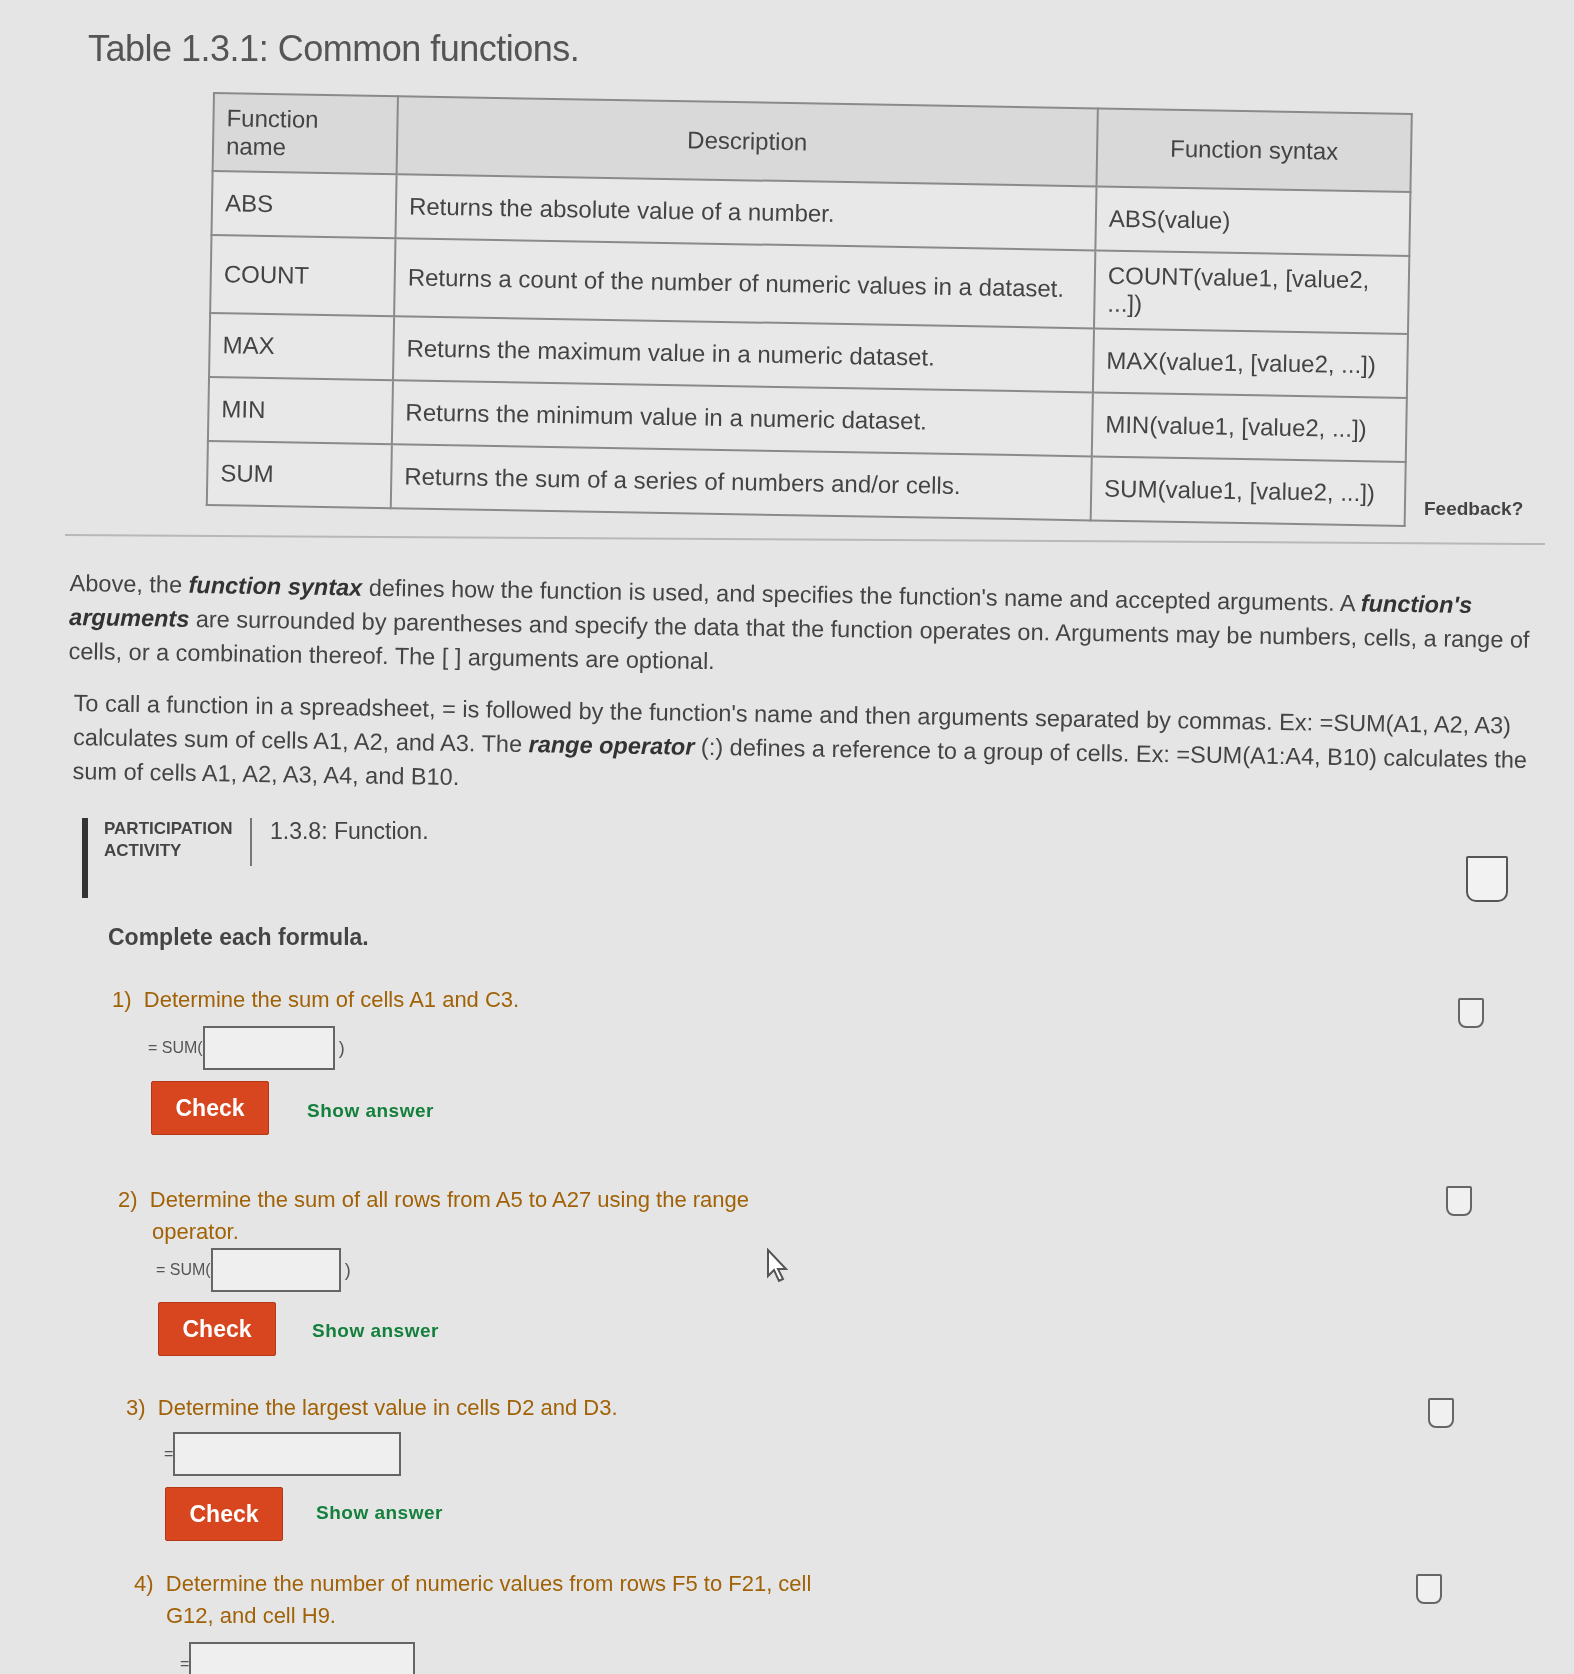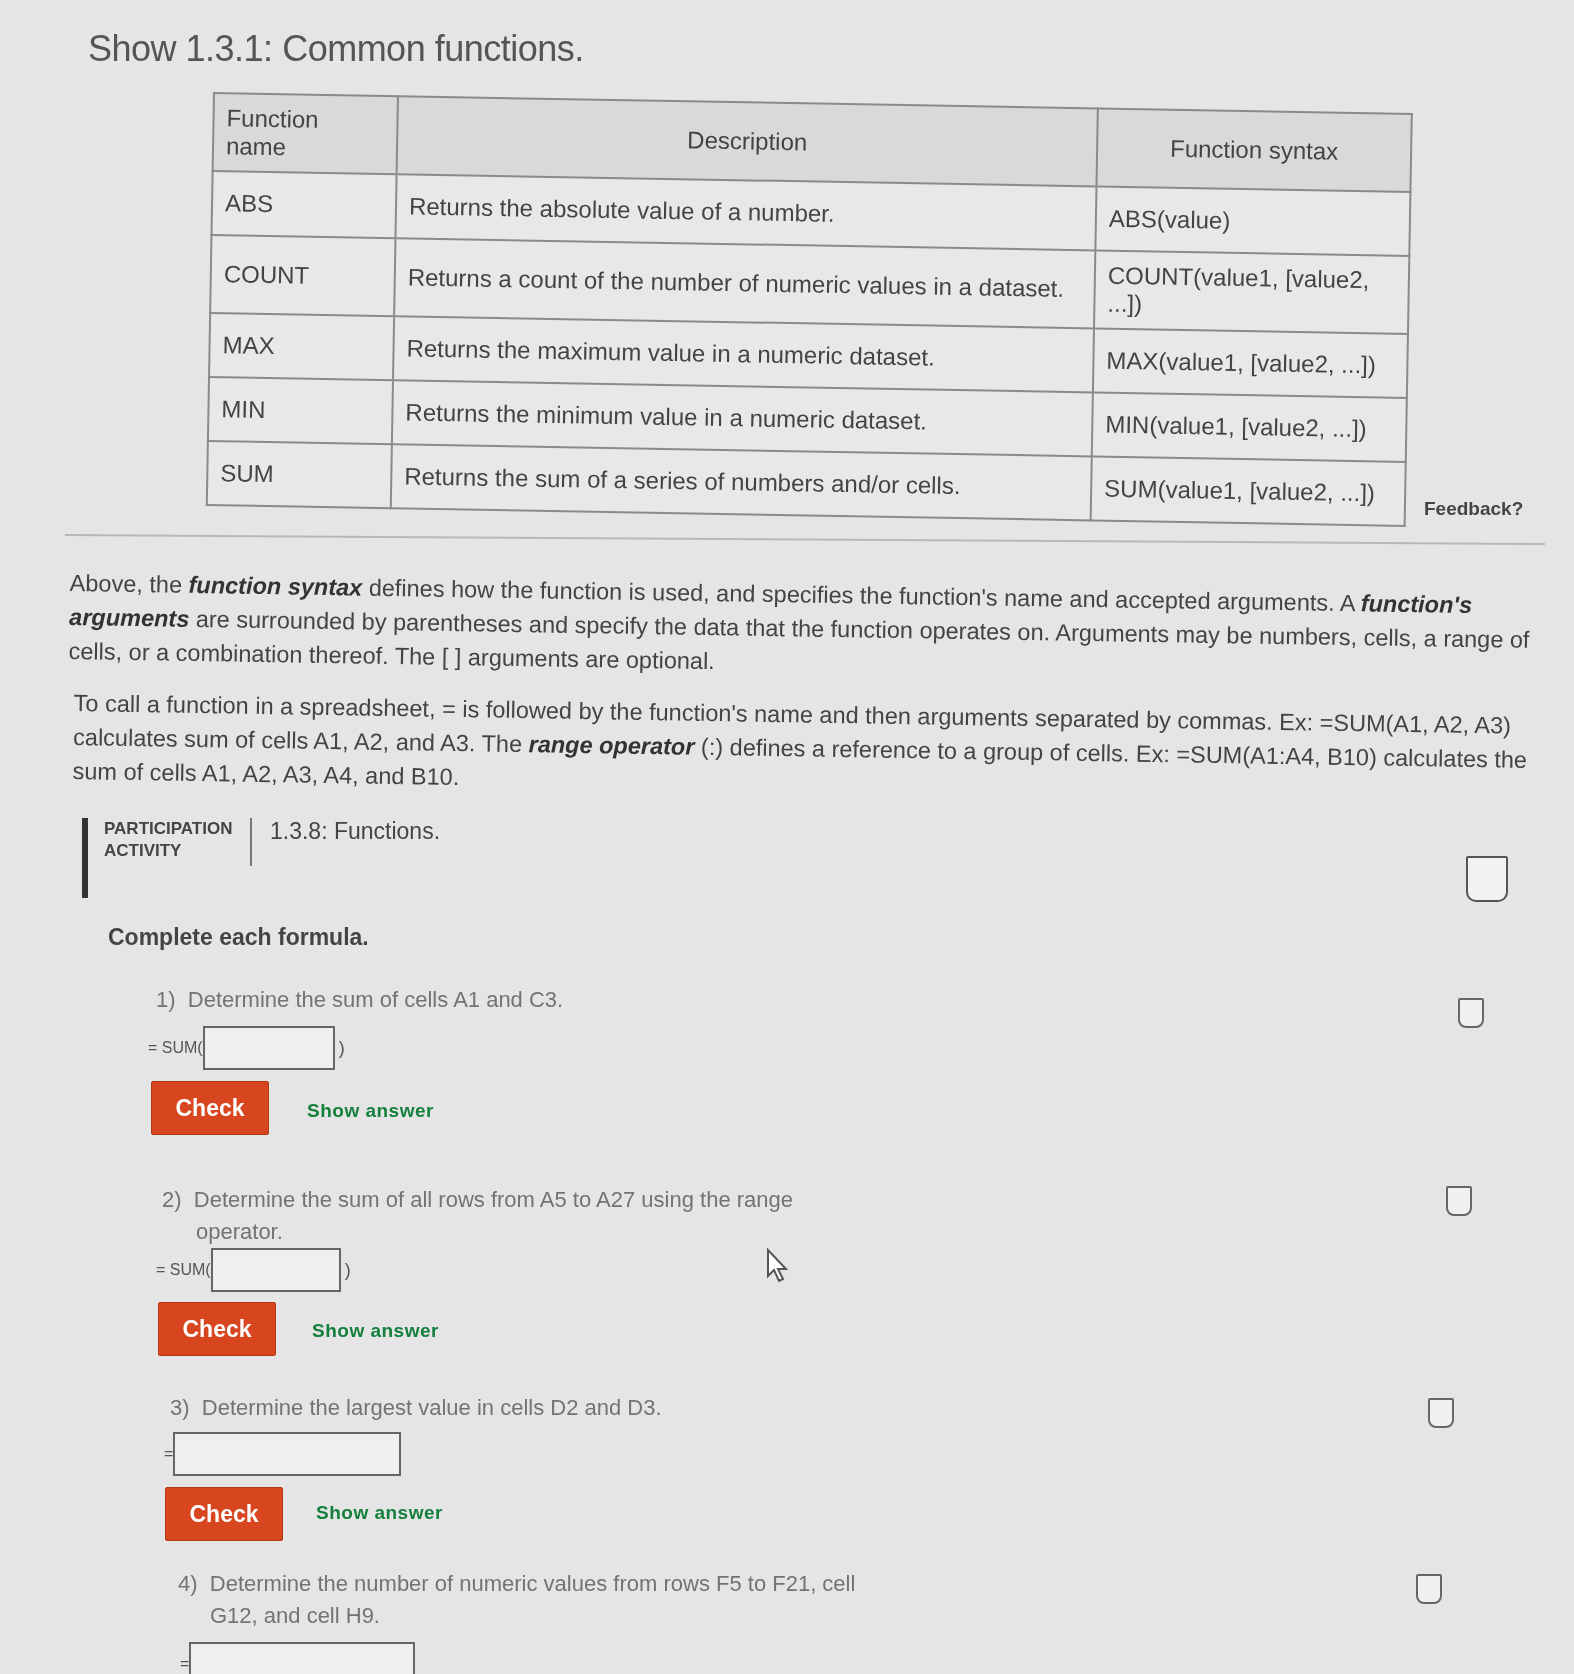--- a/index.html
+++ b/index.html
@@ -61,21 +61,21 @@
   }
   .activity-sep { width: 2px; height: 48px; background: #777; margin: 0 18px 0 6px; }
   .activity-title { font-size: 23px; color: #444; }
   .activity-box {
     position: absolute; left: 1466px; top: 856px; width: 42px; height: 46px;
     border: 2px solid #555; border-radius: 2px 2px 10px 10px; background: #f2f2f2;
   }
   .instructions {
     position: absolute; left: 108px; top: 924px; font-size: 23px; color: #444; font-weight: bold;
   }
-  .question { position: absolute; font-size: 22px; color: #737373; line-height: 32px; margin-left: 44px; }
+  .question { position: absolute; font-size: 22px; color: #a16207; line-height: 32px; }
   .formula { position: absolute; display: flex; align-items: center; font-size: 16px; color: #555; }
   .formula input {
     border: 2px solid #666; background: #efefef; height: 44px;
     font-size: 18px; font-family: "Liberation Sans", sans-serif;
   }
   .formula .close { margin-left: 4px; font-size: 18px; }
   .btn-check {
     position: absolute; background: #d84620; color: #fff;
     font-family: "Liberation Sans", sans-serif; font-size: 23px; font-weight: bold;
     border: 1px solid #b33818; border-radius: 2px;
@@ -87,21 +87,21 @@
   }
   .q-box {
     position: absolute; width: 26px; height: 30px;
     border: 2px solid #666; border-radius: 2px 2px 8px 8px; background: #f0f0f0;
   }
   .cursor { position: absolute; left: 766px; top: 1248px; }
 </style>
 </head>
 <body>
 
-<div class="table-caption">Show 1.3.1: Common functions.</div>
+<div class="table-caption">Table 1.3.1: Common functions.</div>
 
 <table class="functions">
   <thead>
     <tr>
       <th class="col-name">Function name</th>
       <th class="col-desc center">Description</th>
       <th class="center">Function syntax</th>
     </tr>
   </thead>
   <tbody>
@@ -140,21 +140,21 @@
 
 <p class="para p2"><span>To call a function in a spreadsheet, = is followed by the function's name and then arguments separated by commas. Ex:  =SUM(A1, A2, A3) calculates sum of cells A1, A2, and A3. The </span><b>range operator</b><span> (:) defines a reference to a group of cells. Ex: =SUM(A1:A4, B10) calculates the sum of cells A1, A2, A3, A4, and B10.</span></p>
 
 <div class="activity-header">
   <div class="activity-bar"></div>
   <div class="activity-label">
     <div>PARTICIPATION</div>
     <div>ACTIVITY</div>
   </div>
   <div class="activity-sep"></div>
-  <div class="activity-title">1.3.8: Functions.</div>
+  <div class="activity-title">1.3.8: Function.</div>
 </div>
 <div class="activity-box"></div>
 
 <div class="instructions">Complete each formula.</div>
 
 <div class="question" style="left:112px; top:984px;">
   <span>1)</span>&nbsp;
   <span>Determine the sum of cells A1 and C3.</span>
 </div>
 <div class="q-box" style="left:1458px; top:998px;"></div>

